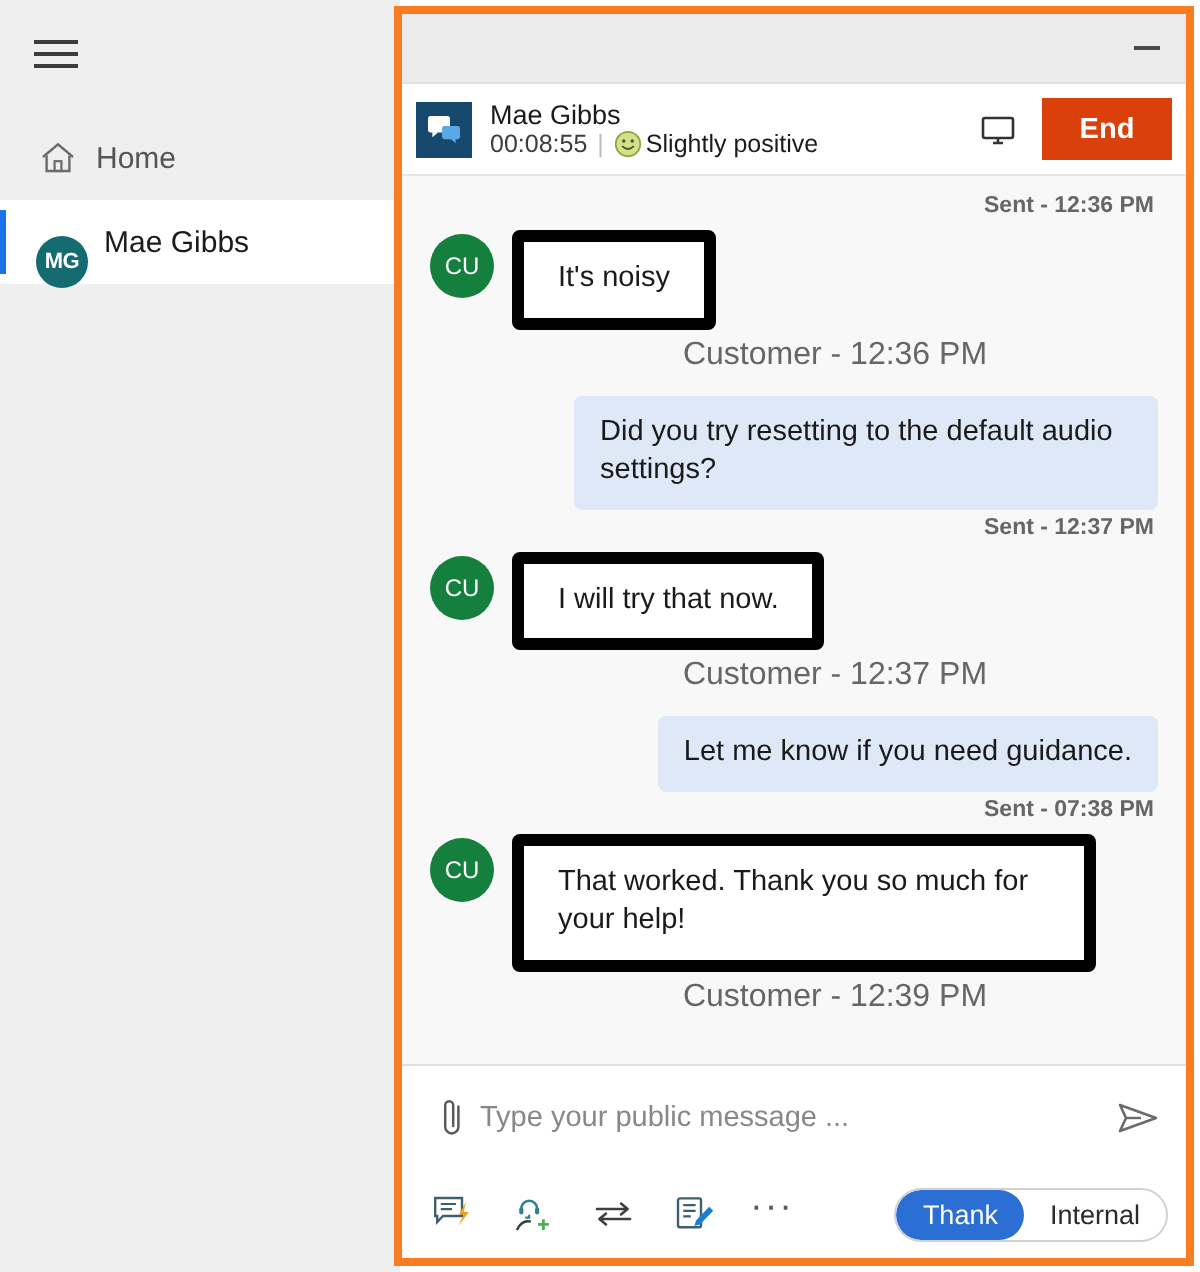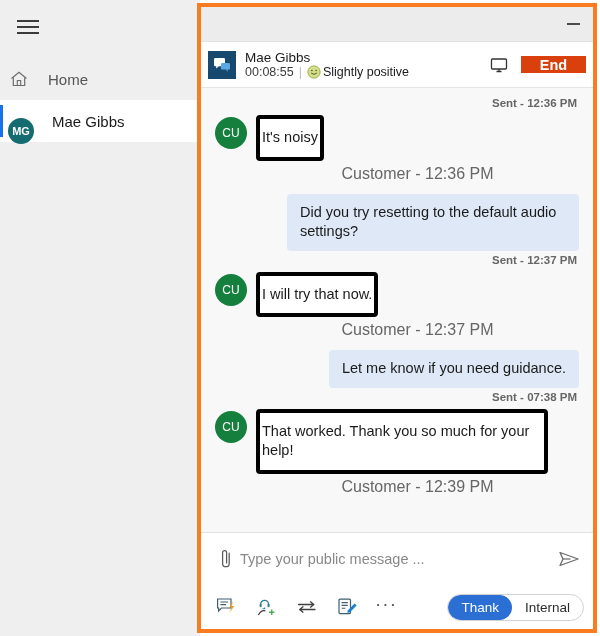--- a/index.html
+++ b/index.html
@@ -24,21 +24,21 @@
     display: flex; flex-direction: column;
     justify-content: center; align-items: center; gap: 4px;
     margin-top: 6px; margin-left: 4px;
     cursor: pointer;
   }
   .hamburger span { display: block; width: 22px; height: 2px; background: #3b3b3b; }
 
   .nav-item {
     height: 42px;
     display: flex; align-items: center;
-    padding-left: 8px; gap: 18px;
+    padding-left: 18px; gap: 8px;
     position: relative; cursor: pointer;
     font-size: 15px; color: #555;
   }
   .nav-item.home { margin-top: 10px; }
   .nav-item.active {
     background: #ffffff; color: #1b1b1b;
   }
   .nav-item.active::before {
     content: ""; position: absolute; left: 0; top: 5px; bottom: 5px;
     width: 3px; background: #1b72e8;
@@ -97,21 +97,21 @@
   .sentiment { display: inline-flex; align-items: center; gap: 2px; }
   .header-actions { display: flex; align-items: center; gap: 0; flex: 0 0 auto; }
   .monitor-btn {
     width: 44px; height: 44px; display: flex;
     align-items: center; justify-content: center; cursor: pointer;
   }
   .end-btn {
     background: #d9400b; color: #fff;
     font-size: 14.5px; font-weight: bold;
     border: none; cursor: pointer;
-    width: 65px; height: 17px;
+    width: 65px; height: 31px;
     margin-right: 7px;
     display: flex; align-items: center; justify-content: center;
   }
 
   
   .messages {
     flex: 1 1 auto; overflow-y: auto;
     padding: 6px 14px 8px 14px;
     background: #f8f8f8;
     position: relative;
@@ -133,22 +133,22 @@
 
   .row-in { display: flex; align-items: flex-start; gap: 9px; }
   .avatar-cu {
     width: 32px; height: 32px; border-radius: 50%;
     background: #15803d; color: #fff;
     font-size: 12px; font-weight: normal;
     display: flex; align-items: center; justify-content: center;
     flex: 0 0 32px; margin-top: 2px;
   }
   .bubble-in {
-    background: #ffffff; border: 4px solid #000000; border-radius: 4px;
-    padding: 9px 2px; font-size: 14.5px; color: #1a1a1a;
+    background: #ffffff; border: 6px solid #000000; border-radius: 4px;
+    padding: 9px 17px; font-size: 14.5px; color: #1a1a1a;
     max-width: 300px; line-height: 1.35;
   }
   .row-out { display: flex; justify-content: flex-end; }
   .bubble-out {
     background: #dee8f7; border-radius: 4px;
     padding: 9px 13px; font-size: 14.5px; color: #1a1a1a;
     max-width: 292px; line-height: 1.35;
   }
 
   

